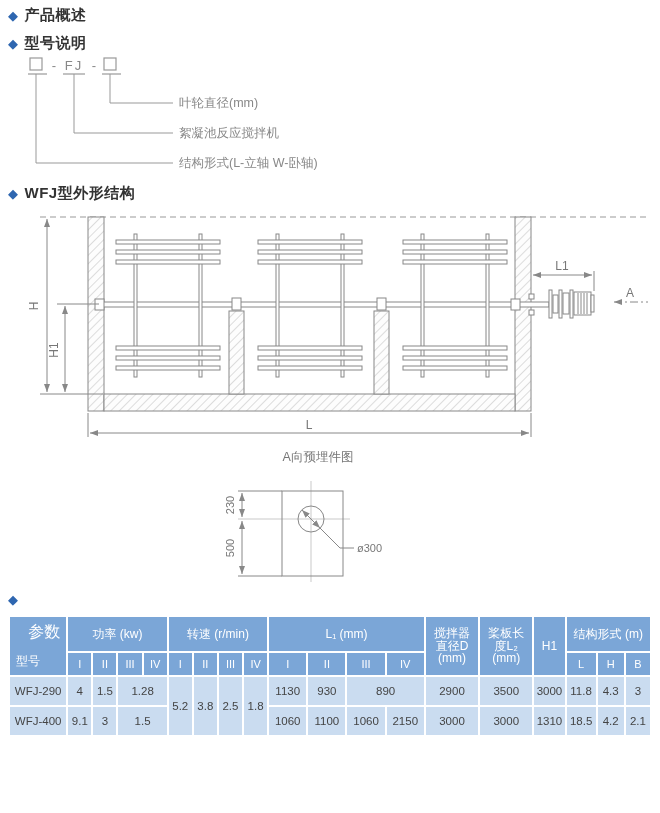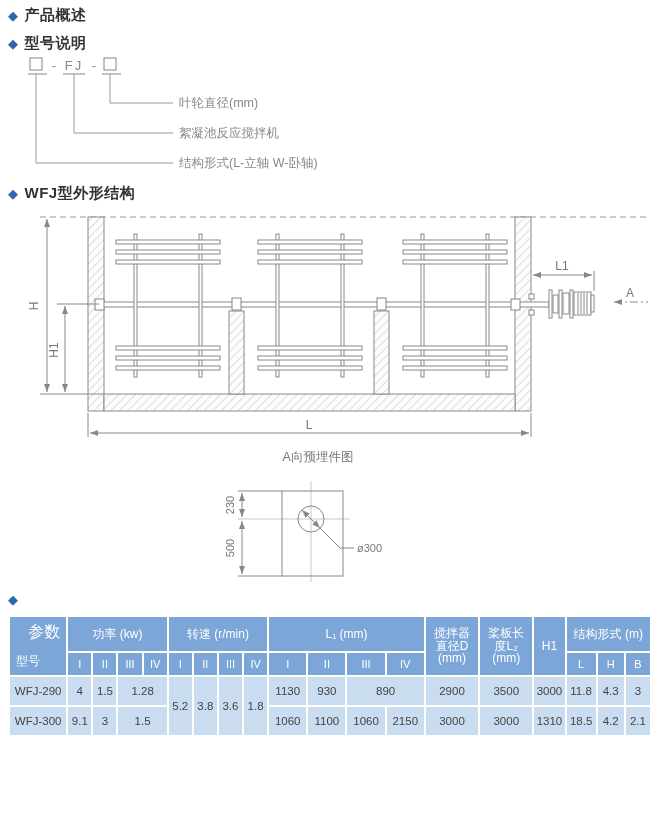--- a/index.html
+++ b/index.html
@@ -261,34 +261,34 @@
       <th>H</th>
       <th>B</th>
     </tr>
     <tr class="drow">
       <td>WFJ-290</td>
       <td>4</td>
       <td>1.5</td>
       <td colspan="2">1.28</td>
       <td rowspan="2">5.2</td>
       <td rowspan="2">3.8</td>
-      <td rowspan="2">3.6</td>
+      <td rowspan="2">2.5</td>
       <td rowspan="2">1.8</td>
       <td>1130</td>
       <td>930</td>
       <td colspan="2">890</td>
       <td>2900</td>
       <td>3500</td>
       <td>3000</td>
       <td>11.8</td>
       <td>4.3</td>
       <td>3</td>
     </tr>
     <tr class="drow">
-      <td>WFJ-300</td>
+      <td>WFJ-400</td>
       <td>9.1</td>
       <td>3</td>
       <td colspan="2">1.5</td>
       <td>1060</td>
       <td>1100</td>
       <td>1060</td>
       <td>2150</td>
       <td>3000</td>
       <td>3000</td>
       <td>1310</td>

